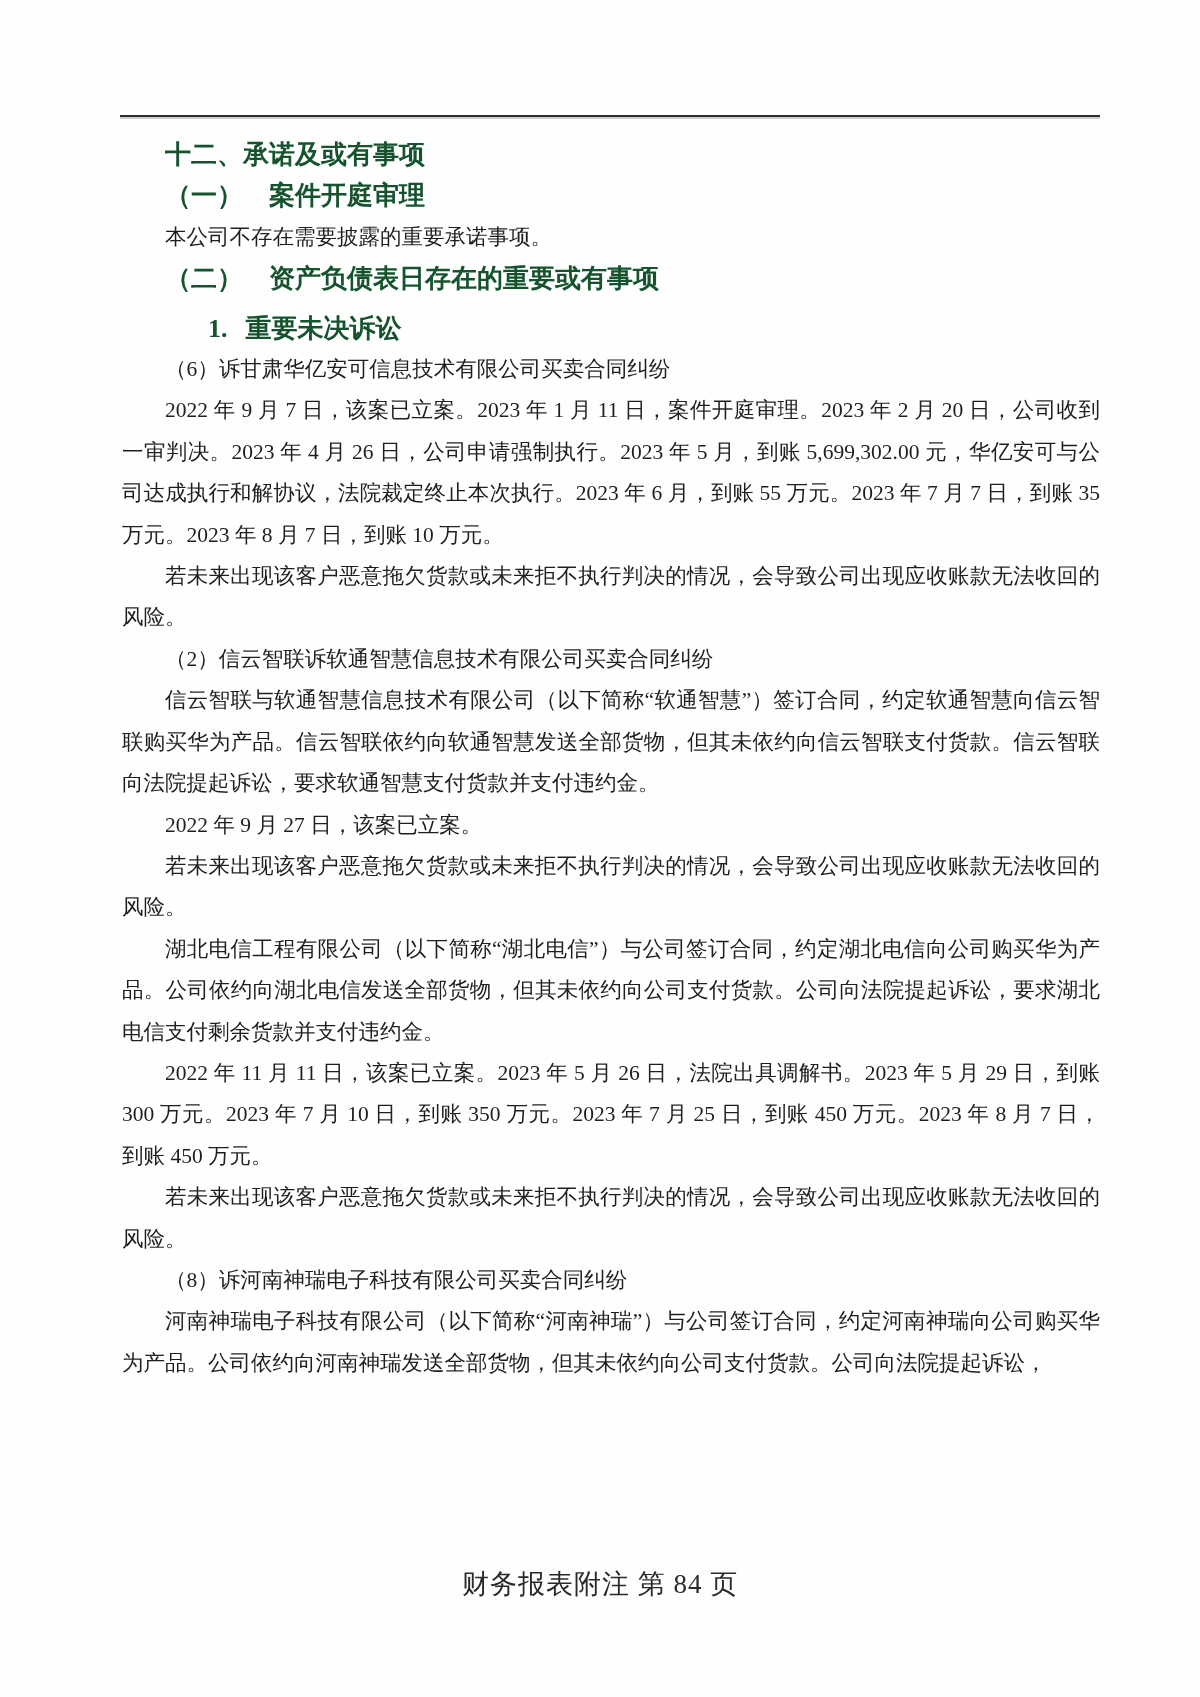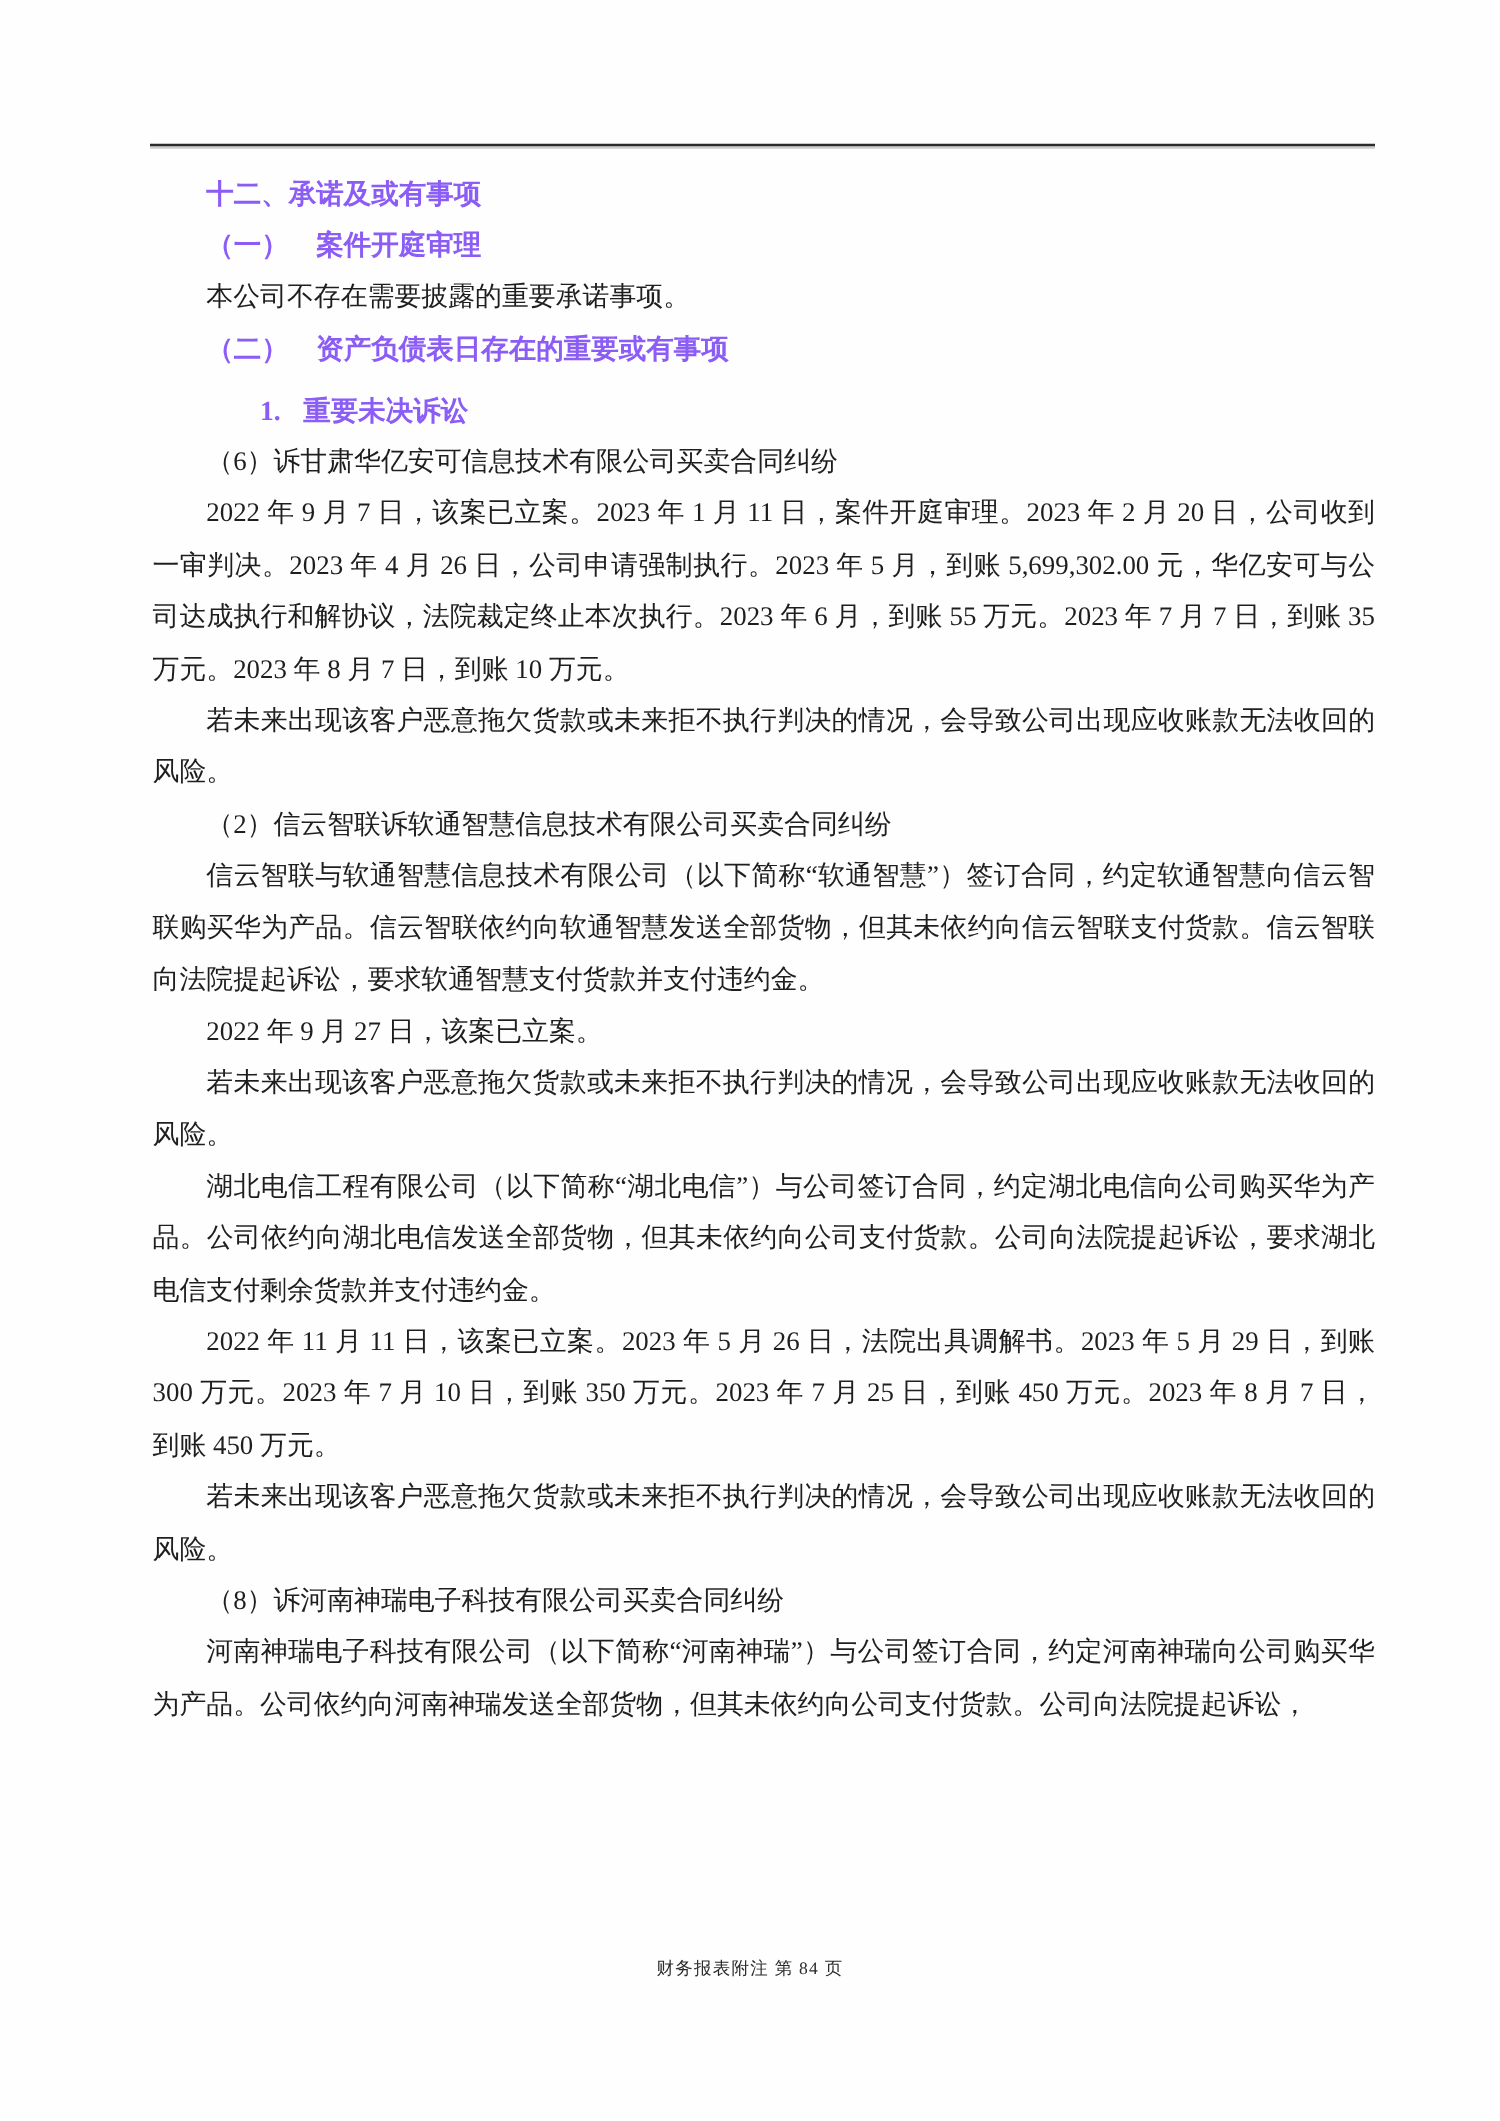--- a/index.html
+++ b/index.html
@@ -35,38 +35,38 @@
     text-align: justify;
   }
   .content p {
     margin: 0;
     padding: 0;
     text-indent: 43px;
   }
   .h1, .h2, .h3 {
     font-family: "Liberation Sans", "DejaVu Sans", sans-serif;
     font-weight: bold;
-    font-size: 22px;
-    color: #8b5cf6;
+    font-size: 26px;
+    color: #14532d;
     text-align: left;
   }
   .h3 { margin-top: 8px !important; }
   .h3 .num {
     display: inline-block;
     margin-right: 18px;
     font-family: "Liberation Serif", "DejaVu Serif", serif;
     font-weight: bold;
   }
   .footer {
     position: absolute;
     top: 1566px;
     left: 0;
     width: 100%;
     text-align: center;
-    font-size: 14px;
+    font-size: 27px;
     color: #2a2a2a;
     letter-spacing: 1px;
   }
 </style>
 </head>
 <body>
 
 <div class="page">
 
   <div class="header-rule"></div>

